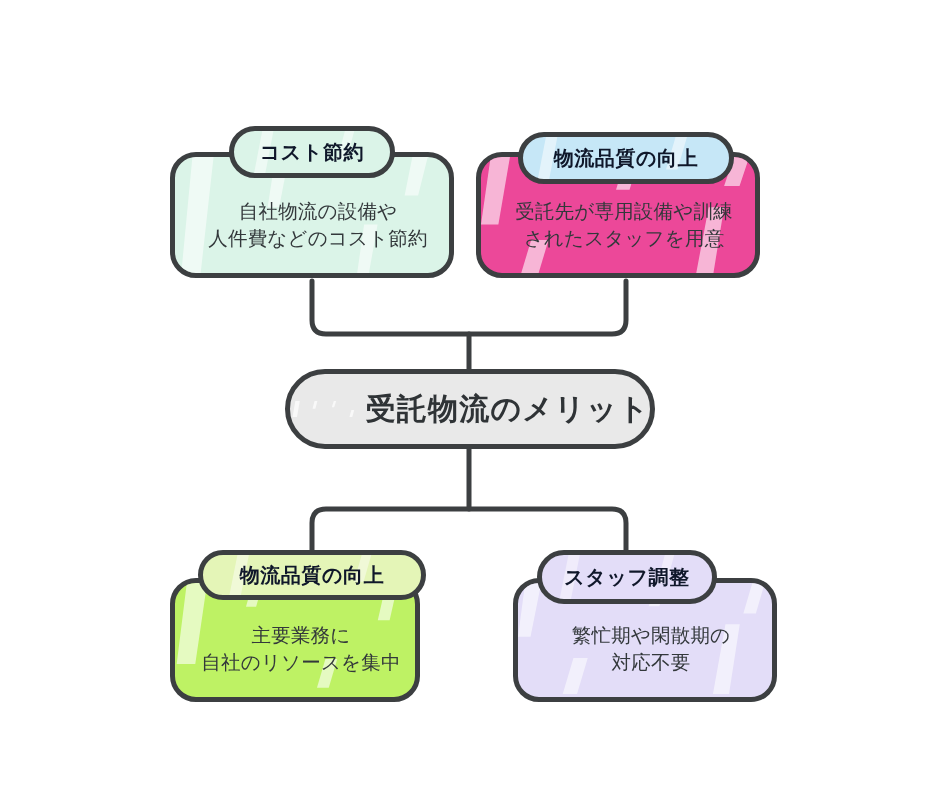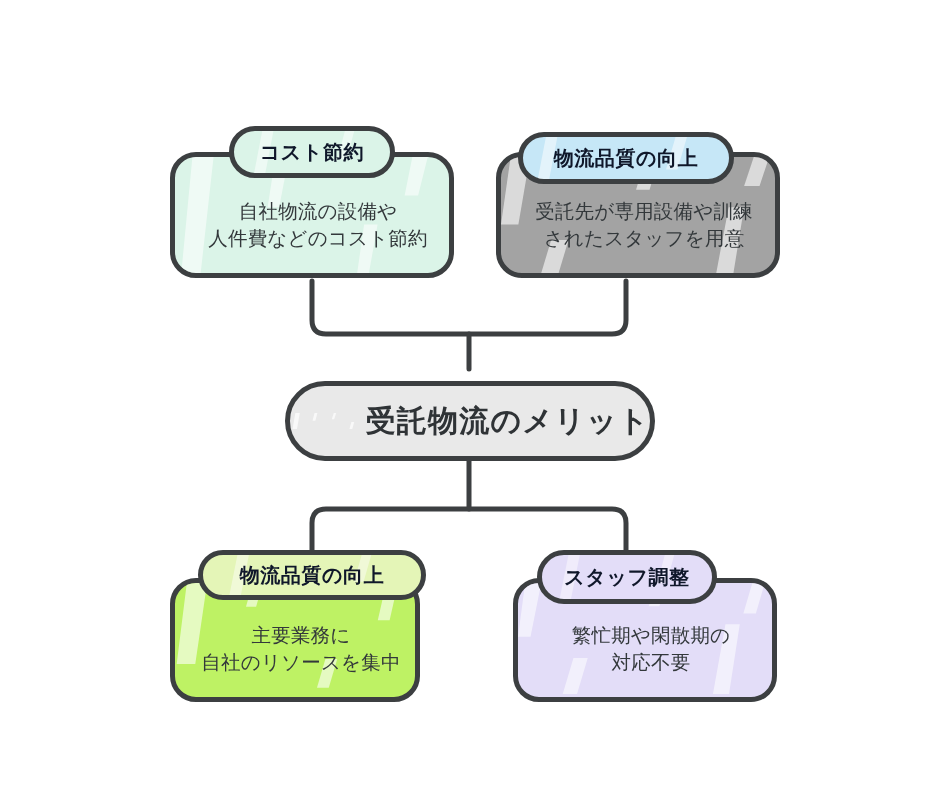--- a/index.html
+++ b/index.html
@@ -90,35 +90,34 @@
     top: 369px;
     width: 370px;
     height: 80px;
     border: 5px solid #3c3f41;
     border-radius: 999px;
     background: #e9e9e9;
     display: flex;
     align-items: center;
     justify-content: center;
     overflow: hidden;
-    margin-top: 12px;
   }
   #center-node .center-label {
     position: relative;
     z-index: 2;
     color: #2f3336;
     font-weight: bold;
     font-size: 30px;
     letter-spacing: 1.2px;
     white-space: nowrap;
   }
 
   
   #card-cost   { left: 170px; top: 152px; width: 284px; height: 126px; background: #dbf4e8; }
-  #card-qual   { left: 496px; top: 152px; width: 284px; height: 126px; background: #a3a3a3; }
+  #card-qual   { left: 476px; top: 152px; width: 284px; height: 126px; background: #ec4899; }
   #card-core   { left: 170px; top: 578px; width: 250px; height: 124px; background: #bef264; }
   #card-staff  { left: 513px; top: 578px; width: 264px; height: 124px; background: #e3ddf8; }
 
   
   #pill-cost  { left: 229px; top: 126px; width: 166px; height: 52px; background: #dbf4e8; }
   #pill-qual  { left: 518px; top: 126px; width: 216px; height: 52px; background: #c6e7f7; margin-top: 6px; }
   #pill-core  { left: 198px; top: 550px; width: 228px; height: 50px; background: #e4f5b7; }
   #pill-staff { left: 537px; top: 550px; width: 180px; height: 54px; background: #e3ddf8; }
 </style>
 </head>

